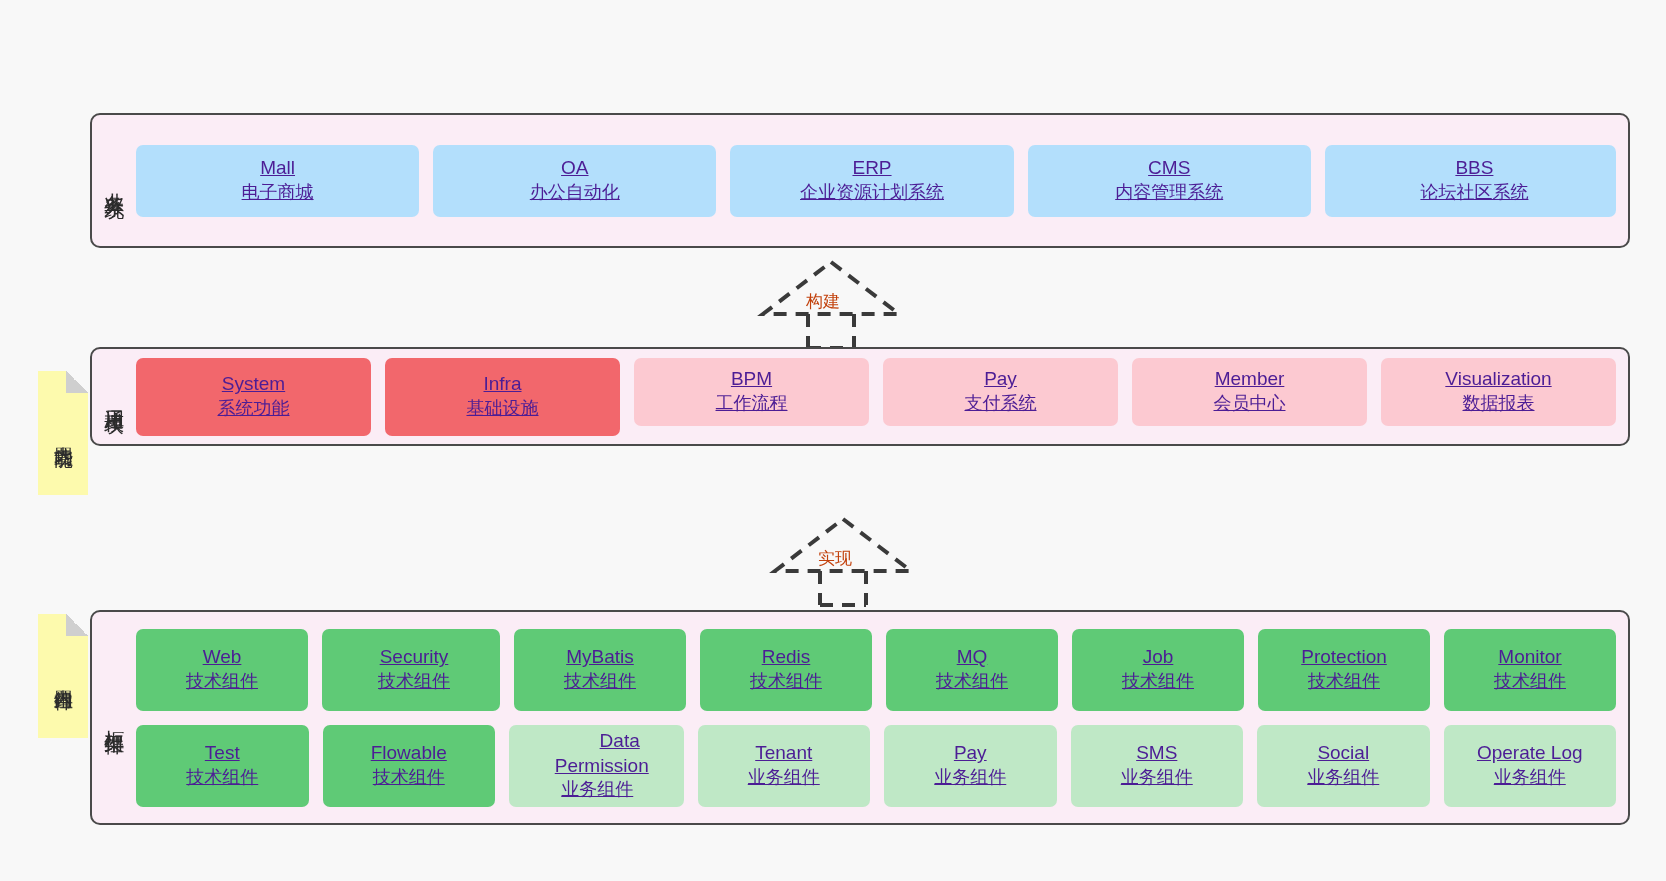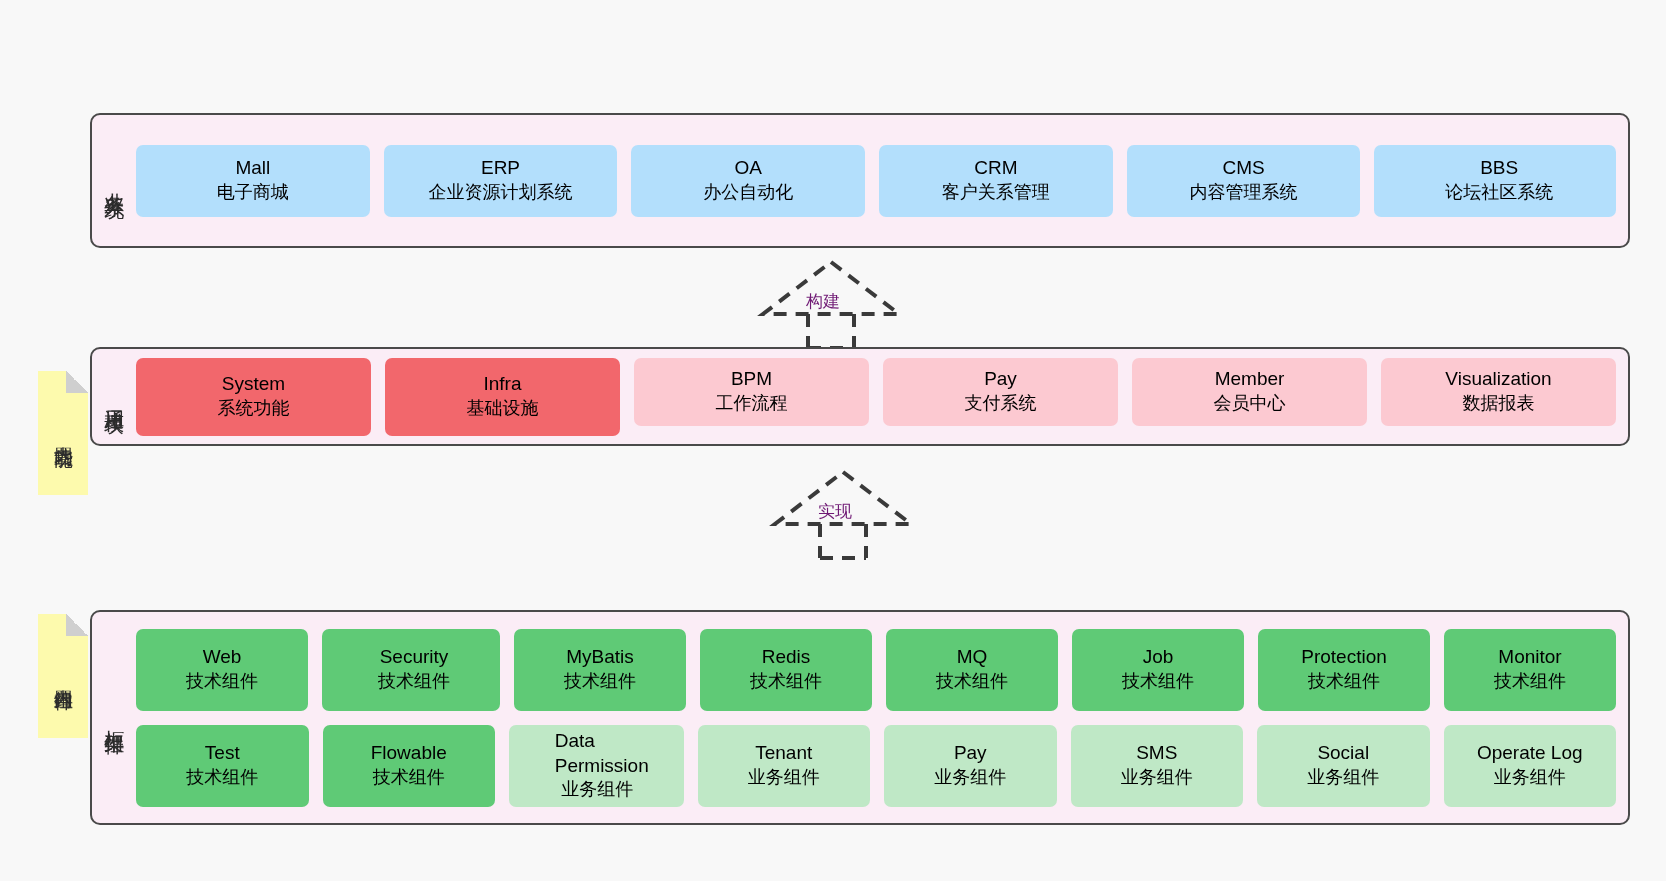--- a/index.html
+++ b/index.html
@@ -49,24 +49,25 @@
   }
 
   
   .card {
     flex: 1 1 0;
     border-radius: 7px;
     display: flex;
     flex-direction: column;
     align-items: center;
     justify-content: center;
-    text-align: left;
-    color: #000000;
+    text-align: right;
+    color: #4c1d95;
     line-height: 1.3;
     padding: 4px 6px;
+    text-decoration: underline;
   }
   .card .t1 { font-size: 19px; }
   .card .t2 { font-size: 18px; }
 
   .c-blue      { background: #b3dffc; }
   .c-red       { background: #f2676c; }
   .c-pink      { background: #fcc9d1; }
   .c-green     { background: #5fca76; }
   .c-lgreen    { background: #bfe8c6; }
 
@@ -91,49 +92,45 @@
     top: 0; right: 0;
     width: 22px; height: 22px;
     background: linear-gradient(225deg, #f8f8f8 0 50%, #cfcfcf 50% 100%);
   }
 
   
   .conn { position: absolute; }
   .conn-label {
     position: absolute;
     font-size: 17px;
-    color: #701a75;
+    color: #c2410c;
     white-space: nowrap;
     background: transparent;
   }
 </style>
 </head>
 <body>
 
 <div id="stage">
 
   <div class="layer" id="layer-business" style="left:90px; top:113px; width:1540px; height:135px;">
     <div class="layer-label">业务系统</div>
     <div class="layer-body">
       <div class="row">
         <div class="card c-blue" style="height:72px;">
           <span class="t1">Mall</span>
           <span class="t2">电子商城</span>
         </div>
         <div class="card c-blue" style="height:72px;">
+          <span class="t1">OA</span>
+          <span class="t2">办公自动化</span>
+        </div>
+        <div class="card c-blue" style="height:72px;">
           <span class="t1">ERP</span>
           <span class="t2">企业资源计划系统</span>
-        </div>
-        <div class="card c-blue" style="height:72px;">
-          <span class="t1">OA</span>
-          <span class="t2">办公自动化</span>
-        </div>
-        <div class="card c-blue" style="height:72px;">
-          <span class="t1">CRM</span>
-          <span class="t2">客户关系管理</span>
         </div>
         <div class="card c-blue" style="height:72px;">
           <span class="t1">CMS</span>
           <span class="t2">内容管理系统</span>
         </div>
         <div class="card c-blue" style="height:72px;padding-left:14px;">
           <span class="t1">BBS</span>
           <span class="t2">论坛社区系统</span>
         </div>
       </div>
@@ -177,21 +174,21 @@
           <span class="t2">会员中心</span>
         </div>
         <div class="card c-pink" style="height:68px;">
           <span class="t1">Visualization</span>
           <span class="t2">数据报表</span>
         </div>
       </div>
     </div>
   </div>
 
-  <div class="conn" style="left:768px; top:468px; width:150px; height:92px;">
+  <div class="conn" style="left:768px; top:515px; width:150px; height:92px;">
     <svg width="150" height="92" viewBox="0 0 150 92">
       <path d="M75 4 L143 56 L7 56 Z" fill="none" stroke="#3a3a3a" stroke-width="4" stroke-dasharray="13 9" stroke-linecap="butt"></path>
       <path d="M52 56 L52 90 M98 56 L98 90 M52 90 L98 90" fill="none" stroke="#3a3a3a" stroke-width="4" stroke-dasharray="13 9"></path>
     </svg>
     <span class="conn-label" style="left:50px; top:32px;">实现</span>
   </div>
 
   <div class="note" style="left:38px; top:614px; width:50px; height:124px;">
     <span>内置组件</span>
   </div>

